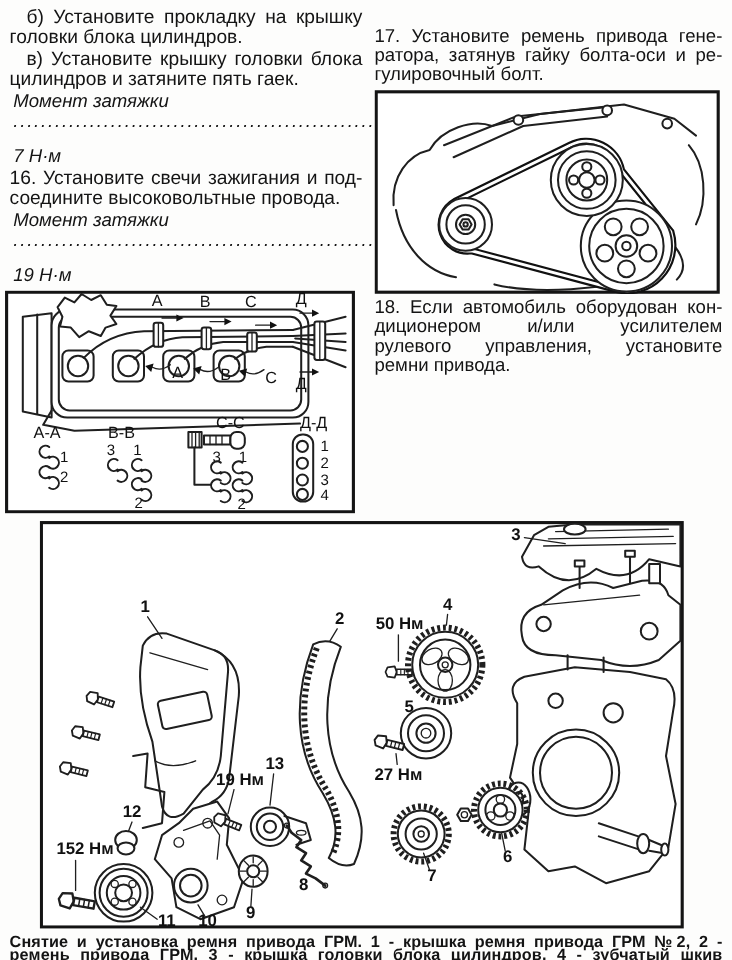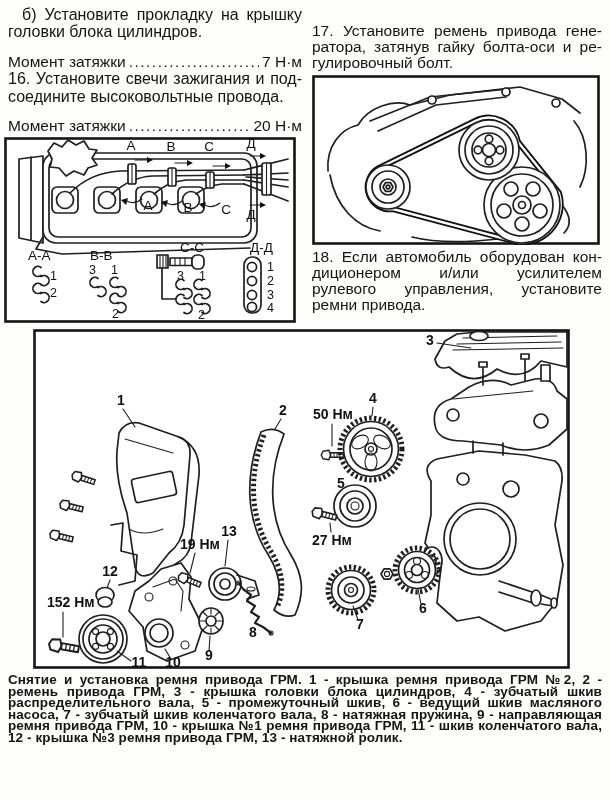--- a/index.html
+++ b/index.html
@@ -9,21 +9,21 @@
     font-family:"Liberation Sans",sans-serif;
     padding:6px 8px;overflow:hidden;
   }
   .cols{display:flex;gap:10px;align-items:flex-start;}
   .col-left{width:294px;flex:0 0 294px;}
   .col-right{width:290px;flex:0 0 290px;}
   p{margin:0;}
   .body-p{font-size:16px;line-height:17.4px;text-align:justify;hyphens:manual;}
   .body-p.rt{font-size:15.5px;line-height:16.2px;margin-top:17px;}
   .sub-item{text-indent:14px;}
-  .torque{display:flex;align-items:baseline;font-size:15.5px;line-height:17.4px;}
+  .torque{display:flex;align-items:baseline;font-style:italic;font-size:15.5px;line-height:17.4px;flex-direction:column;}
   .torque .dots{flex:1;overflow:hidden;white-space:nowrap;letter-spacing:1.5px;margin:0 3px;}
   .torque .val{white-space:nowrap;margin-top:12px;}
   .figure{margin-top:3px;}
   svg{display:block;}
   .frame{fill:#ffffff;stroke:#141414;stroke-width:2.6;}
   .ln{fill:none;stroke:#1f1f1f;stroke-width:1.7;stroke-linecap:round;stroke-linejoin:round;}
   .ln2{stroke-width:1.1;}
   .fw{fill:#ffffff;stroke:#1f1f1f;stroke-width:1.7;stroke-linejoin:round;}
   .belt-out{fill:none;stroke:#111;stroke-width:6;}
   .belt-in{fill:none;stroke:#fff;stroke-width:2.4;}
@@ -39,30 +39,31 @@
 </style>
 </head>
 <body>
 
 <div class="page">
 
   <div class="cols">
 
     <div class="col-left">
       <p class="body-p sub-item">б) Установите прокладку на крышку головки блока цилиндров.</p>
+      <p class="body-p sub-item">в) Установите крышку головки блока цилиндров и затяните пять гаек.</p>
       <div class="torque">
         <span>Момент затяжки</span>
         <span class="dots">......................................................</span>
         <span class="val">7 Н·м</span>
       </div>
       <p class="body-p">16. Установите свечи зажигания и под­соедините высоковольтные провода.</p>
       <div class="torque">
         <span>Момент затяжки</span>
         <span class="dots">......................................................</span>
-        <span class="val">20 Н·м</span>
+        <span class="val">19 Н·м</span>
       </div>
 
       <div class="figure" style="margin-left:-4px;">
         <svg viewBox="0 0 292 186" width="292" height="186">
           <defs>
             <g id="clipGlyph">
               <path class="ln" d="M3,-8.5 A5,5 0 1 0 3,-0.6 M3,0.6 A5,5 0 1 1 3,8.5"></path>
             </g>
           </defs>
           <rect class="frame" x="1.5" y="1.5" width="289" height="183"></rect>

